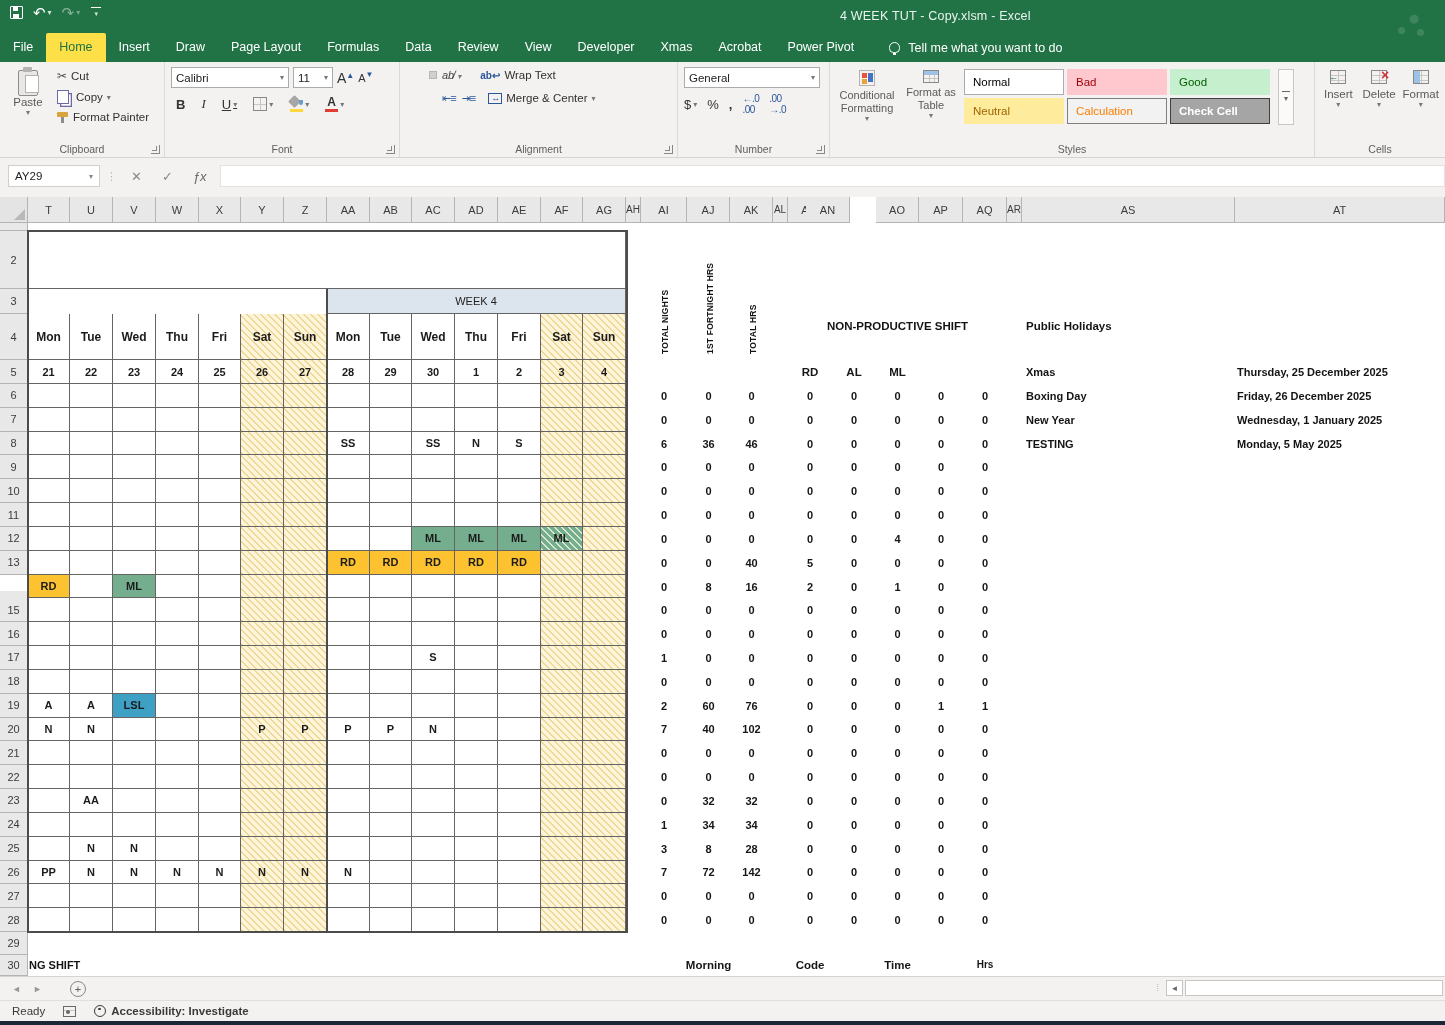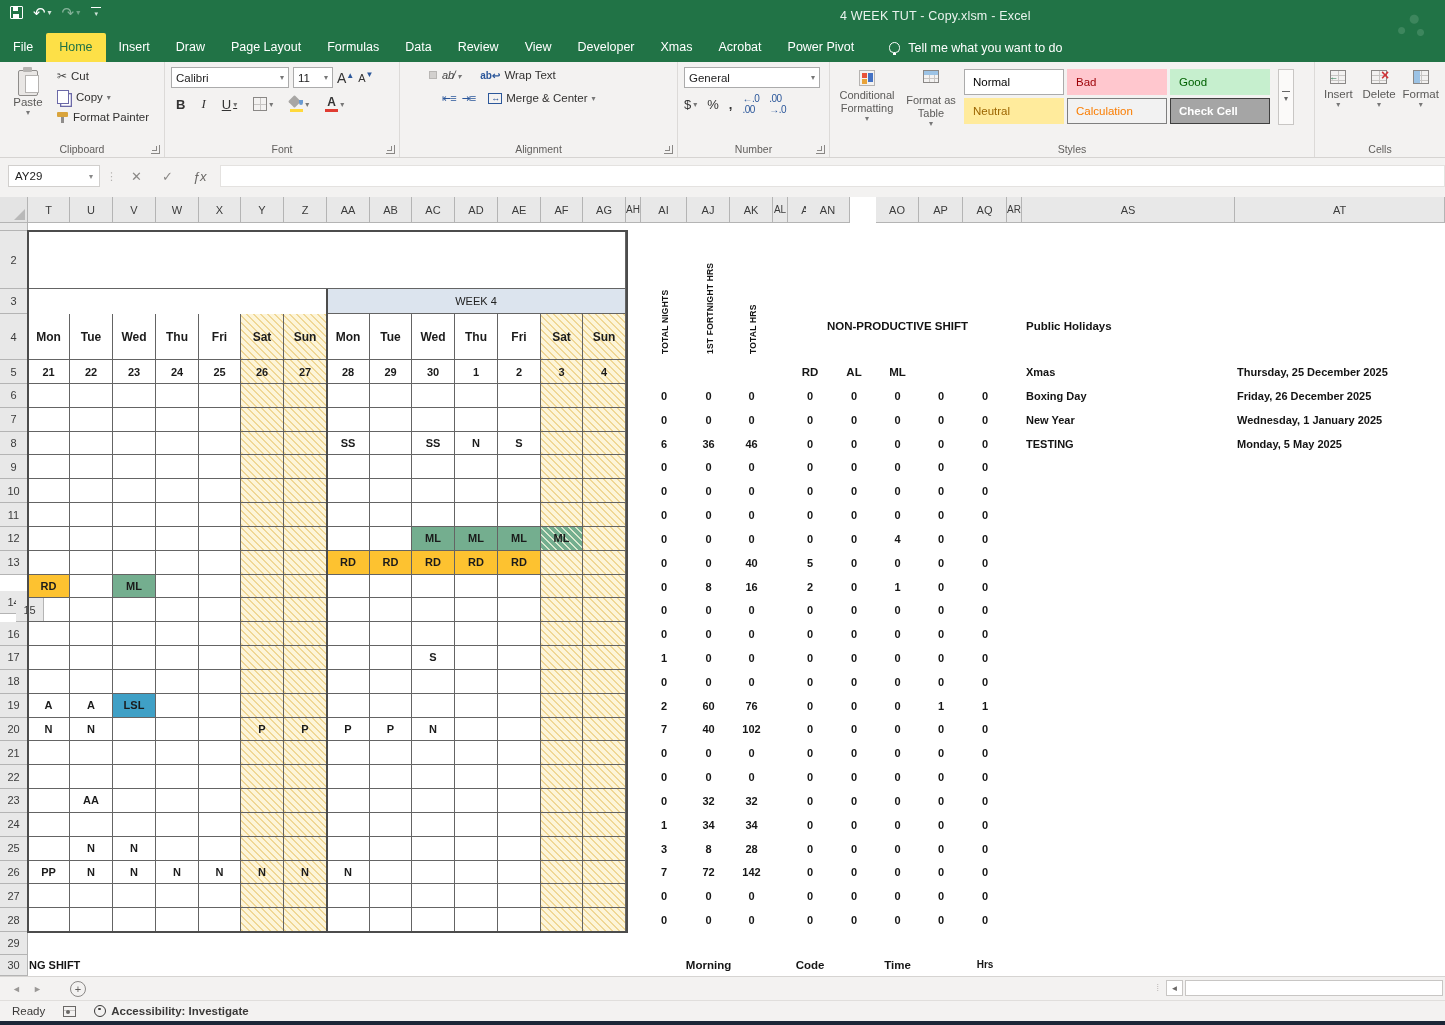--- a/index.html
+++ b/index.html
@@ -326,21 +326,21 @@
   </div>
 
   <div class="rgroup" style="width:485px; display:flex; gap:4px;">
     <div class="bigbtn" style="width:62px">
       <span class="cficon"></span>
       <span style="text-align:center; line-height:1.15; margin-top:3px; font-size:11px">Conditional Formatting</span>
       <span style="font-size:8px;color:#777">▾</span>
     </div>
     <div class="bigbtn" style="width:58px">
       <span class="faticon"></span>
-      <span style="text-align:center; line-height:1.15; margin-top:11px; font-size:11px">Format as Table</span>
+      <span style="text-align:center; line-height:1.15; margin-top:3px; font-size:11px">Format as Table</span>
       <span style="font-size:8px;color:#777">▾</span>
     </div>
     <div id="style-gallery">
         <div class="stylecell" style="background: rgb(255, 255, 255); color: rgb(0, 0, 0); border: 1px solid rgb(171, 171, 171); font-weight: normal;">Normal</div>
         <div class="stylecell" style="background: rgb(255, 199, 206); color: rgb(156, 0, 6); border: 1px solid rgb(255, 199, 206); font-weight: normal;">Bad</div>
         <div class="stylecell" style="background: rgb(198, 239, 206); color: rgb(0, 97, 0); border: 1px solid rgb(198, 239, 206); font-weight: normal;">Good</div>
         <div class="stylecell" style="background: rgb(255, 235, 156); color: rgb(156, 101, 0); border: 1px solid rgb(255, 235, 156); font-weight: normal;">Neutral</div>
         <div class="stylecell" style="background: rgb(242, 242, 242); color: rgb(250, 125, 0); border: 1px solid rgb(127, 127, 127); font-weight: normal;">Calculation</div>
         <div class="stylecell" style="background: rgb(165, 165, 165); color: rgb(255, 255, 255); border: 1px solid rgb(63, 63, 63); font-weight: bold;">Check Cell</div>
       </div>
@@ -419,21 +419,21 @@
     <div class="rhead" style="left: 0px; top: 163px; width: 28px; height: 24px;">5</div>
     <div class="rhead" style="left: 0px; top: 187px; width: 28px; height: 23.826px;">6</div>
     <div class="rhead" style="left: 0px; top: 210.826px; width: 28px; height: 23.826px;">7</div>
     <div class="rhead" style="left: 0px; top: 234.652px; width: 28px; height: 23.826px;">8</div>
     <div class="rhead" style="left: 0px; top: 258.478px; width: 28px; height: 23.826px;">9</div>
     <div class="rhead" style="left: 0px; top: 282.304px; width: 28px; height: 23.826px;">10</div>
     <div class="rhead" style="left: 0px; top: 306.13px; width: 28px; height: 23.826px;">11</div>
     <div class="rhead" style="left: 0px; top: 329.956px; width: 28px; height: 23.826px;">12</div>
     <div class="rhead" style="left: 0px; top: 353.782px; width: 28px; height: 23.826px;">13</div>
     <div class="rhead" style="left: 0px; top: 377.608px; width: 28px; height: 23.826px; margin-top: 16px;">14</div>
-    <div class="rhead" style="left: 16px; top: 401.434px; width: 28px; height: 23.826px;">15</div>
+    <div class="rhead" style="left: 0px; top: 401.434px; width: 28px; height: 23.826px;">15</div>
     <div class="rhead" style="left: 0px; top: 425.26px; width: 28px; height: 23.826px;">16</div>
     <div class="rhead" style="left: 0px; top: 449.086px; width: 28px; height: 23.826px;">17</div>
     <div class="rhead" style="left: 0px; top: 472.912px; width: 28px; height: 23.826px;">18</div>
     <div class="rhead" style="left: 0px; top: 496.738px; width: 28px; height: 23.826px;">19</div>
     <div class="rhead" style="left: 0px; top: 520.564px; width: 28px; height: 23.826px;">20</div>
     <div class="rhead" style="left: 0px; top: 544.39px; width: 28px; height: 23.826px;">21</div>
     <div class="rhead" style="left: 0px; top: 568.216px; width: 28px; height: 23.826px;">22</div>
     <div class="rhead" style="left: 0px; top: 592.042px; width: 28px; height: 23.826px;">23</div>
     <div class="rhead" style="left: 0px; top: 615.868px; width: 28px; height: 23.826px;">24</div>
     <div class="rhead" style="left: 0px; top: 639.694px; width: 28px; height: 23.826px;">25</div>

